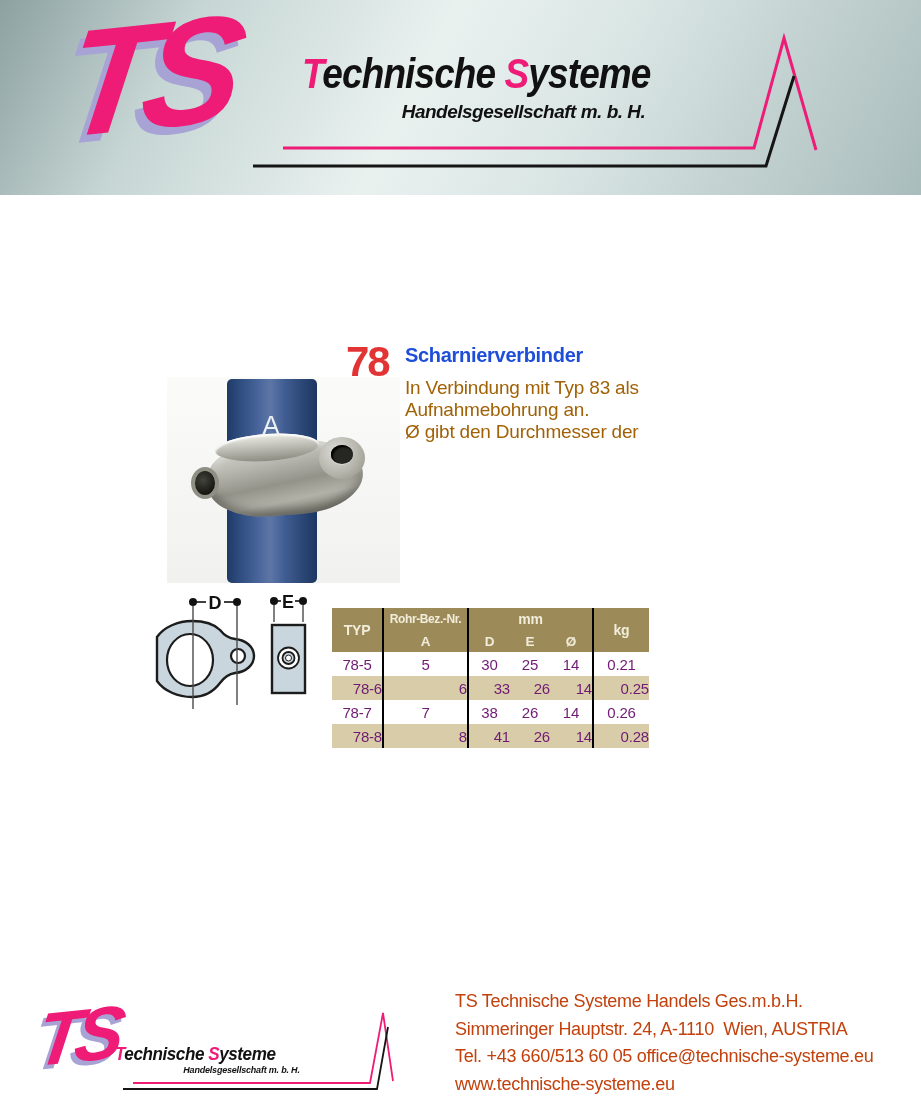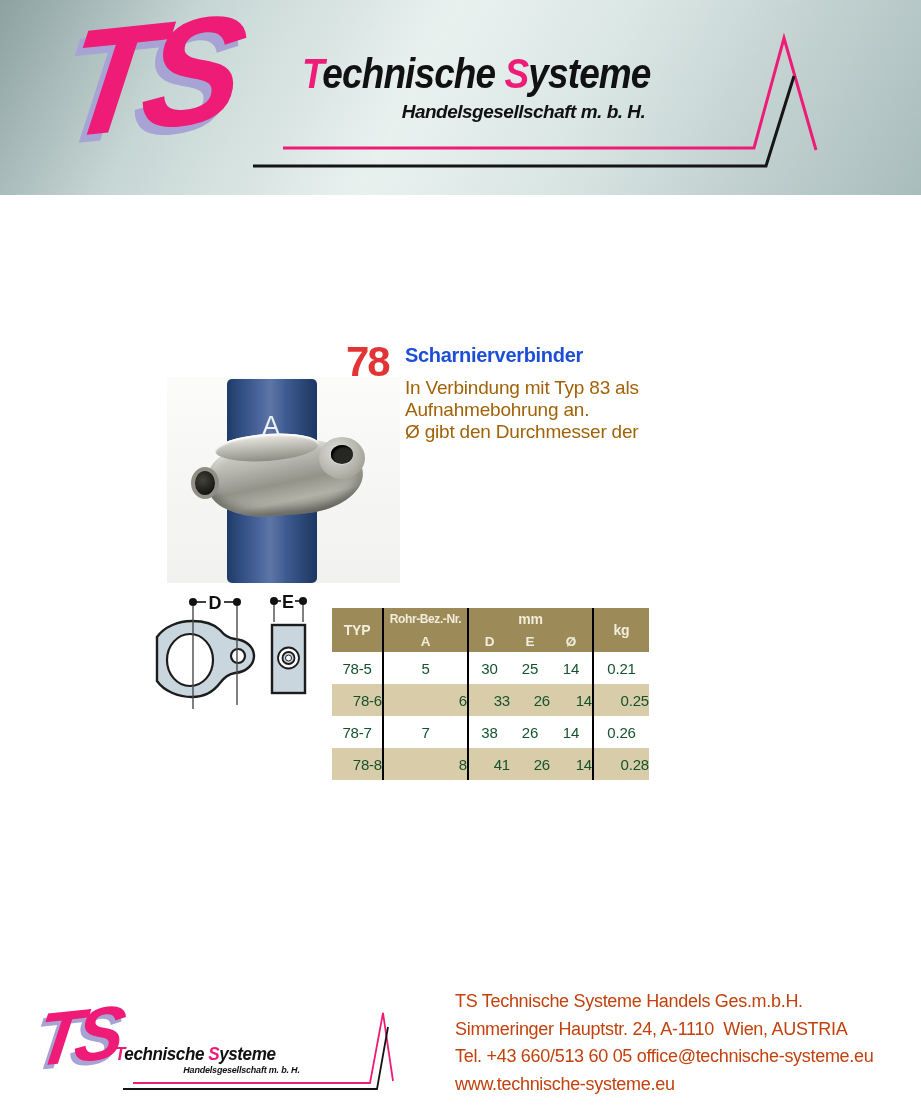--- a/index.html
+++ b/index.html
@@ -100,21 +100,21 @@
   .drawing{position:absolute;left:140px;top:585px;}
   .spec-table{position:absolute;left:332px;top:592px;}
   table{border-collapse:collapse;table-layout:fixed;width:317px;margin-top:16px;}
   th,td{padding:0;margin:0;text-align:center;overflow:hidden;}
   thead th{
     background:#9c8b59;color:#f2edda;font-weight:bold;
     font-size:14px;height:22px;letter-spacing:-0.2px;
   }
   thead th.small{font-size:13.5px;}
   thead th.rohr{font-size:12px;letter-spacing:-0.4px;white-space:nowrap;}
-  tbody td{font-size:15px;color:#14532d;height:32px;letter-spacing:-0.2px;}
+  tbody td{font-size:15px;color:#701a75;height:24px;letter-spacing:-0.2px;}
   tr.alt td{background:#d9cca8;text-align:right;}
   .sep{border-right:2px solid #000;}
   
   .footer-contact{
     position:absolute;left:455px;top:988px;
     font-size:18px;line-height:27.6px;color:#c2410c;letter-spacing:-0.3px;
   }
   .footer-contact div{white-space:pre;}
 </style>
 </head>

